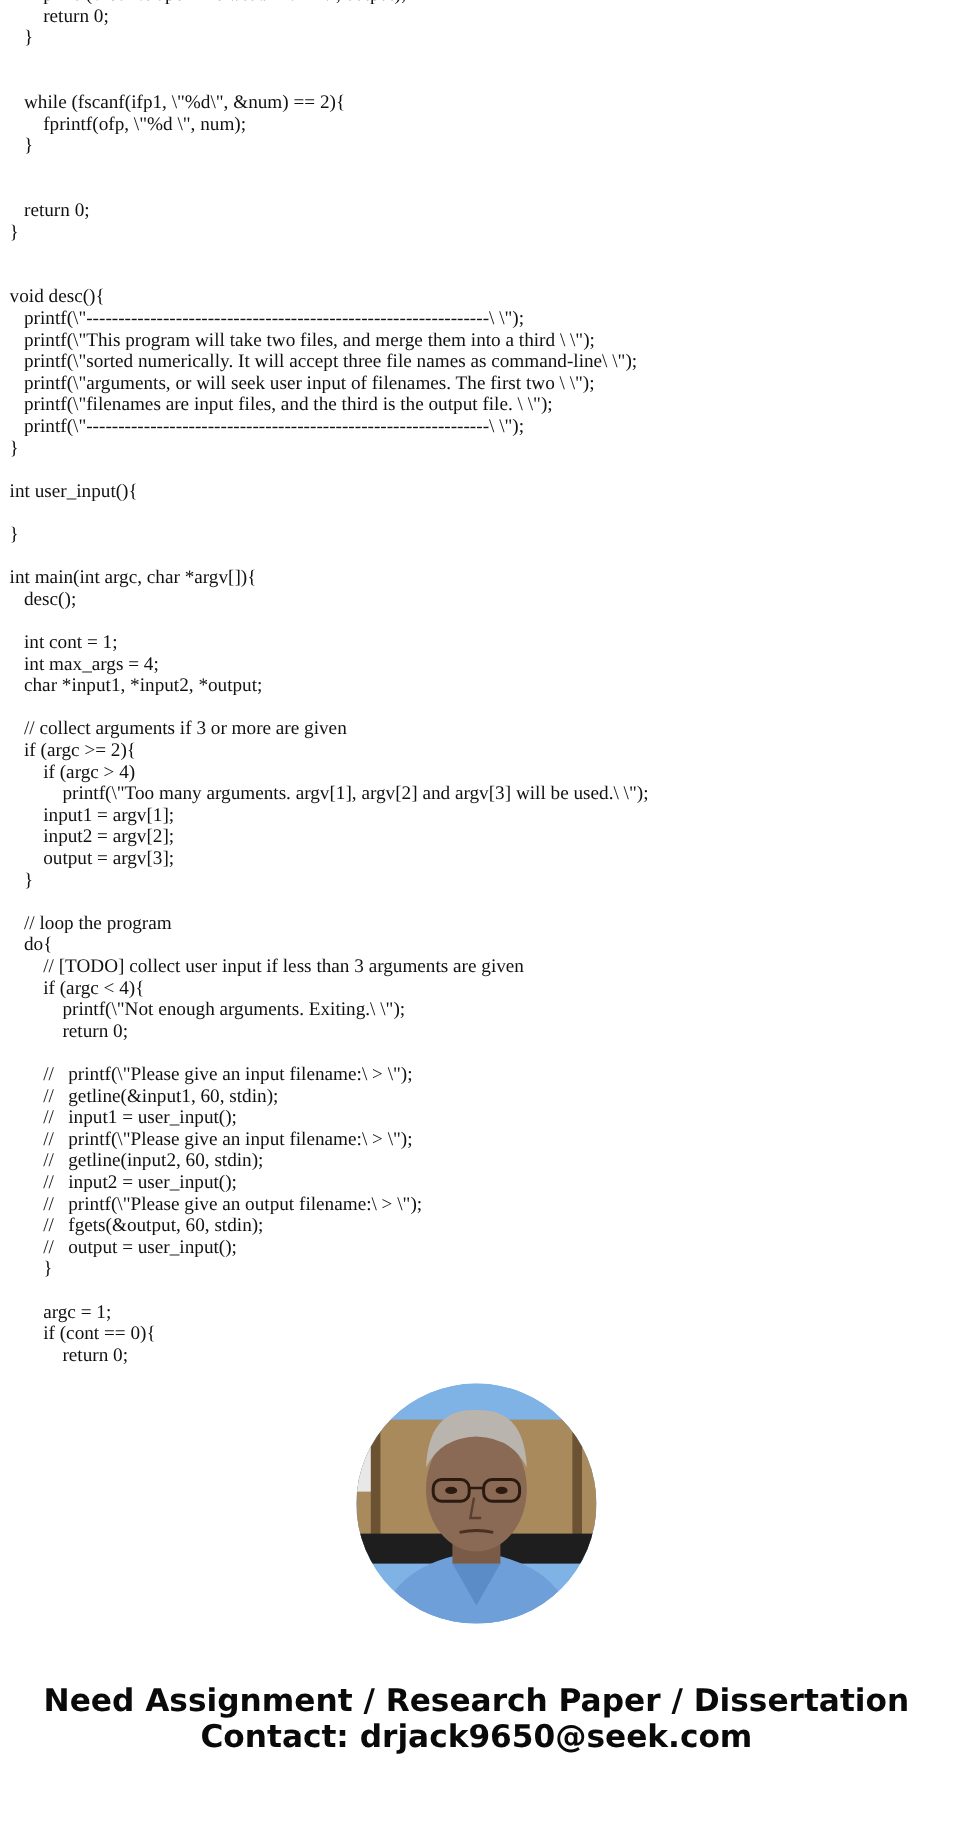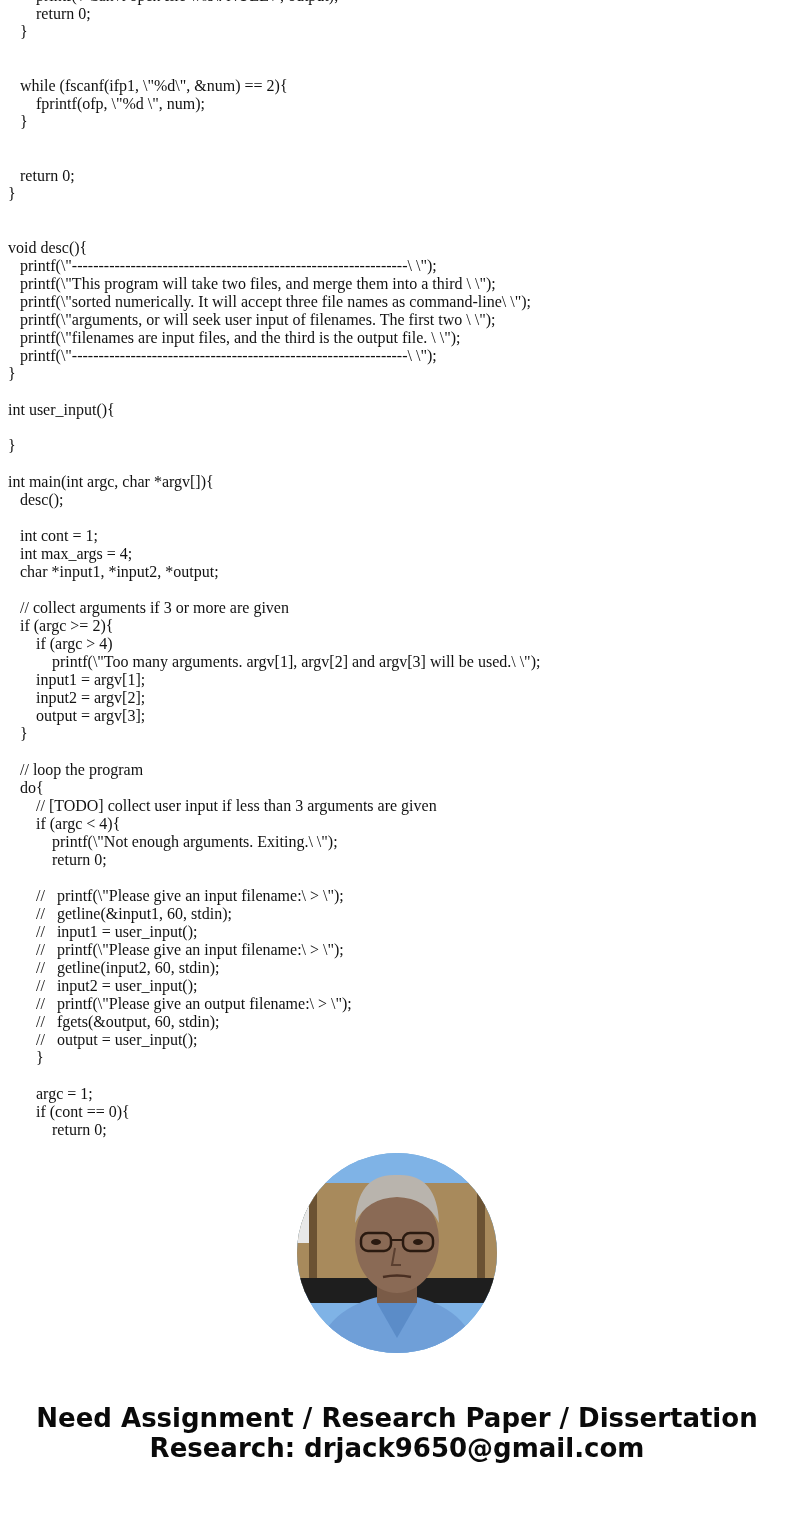--- a/index.html
+++ b/index.html
@@ -80,14 +80,14 @@
     <line x1="94" y1="87" x2="106" y2="87" stroke="#2a1a10" stroke-width="2"></line>
     <ellipse cx="79" cy="89" rx="5" ry="3" fill="#2a1a10"></ellipse>
     <ellipse cx="121" cy="89" rx="5" ry="3" fill="#2a1a10"></ellipse>
     <path d="M98 95 L95 112 L104 112" fill="none" stroke="#5a3f30" stroke-width="2"></path>
     <path d="M86 124 Q100 121 114 124" fill="none" stroke="#4a2f22" stroke-width="2.5"></path>
   </svg>
 </div>
 
 <div class="promo">
   <div>Need Assignment / Research Paper / Dissertation</div>
-  <div>Research: drjack9650@gmail.com</div>
+  <div>Contact: drjack9650@seek.com</div>
 </div>
 
 </body></html>

